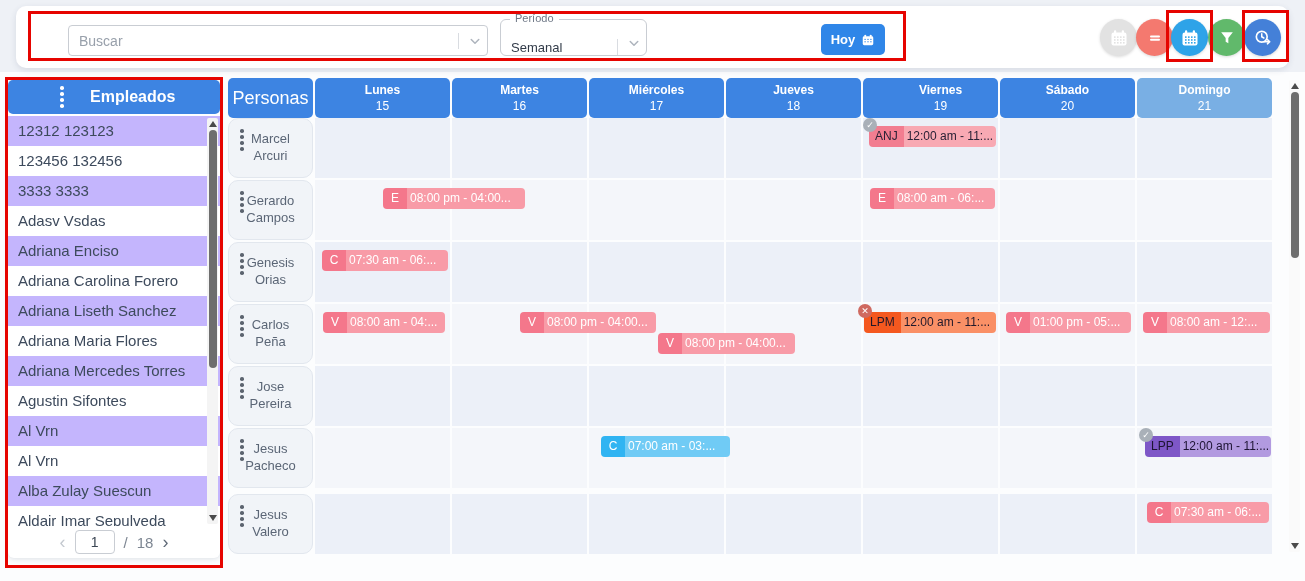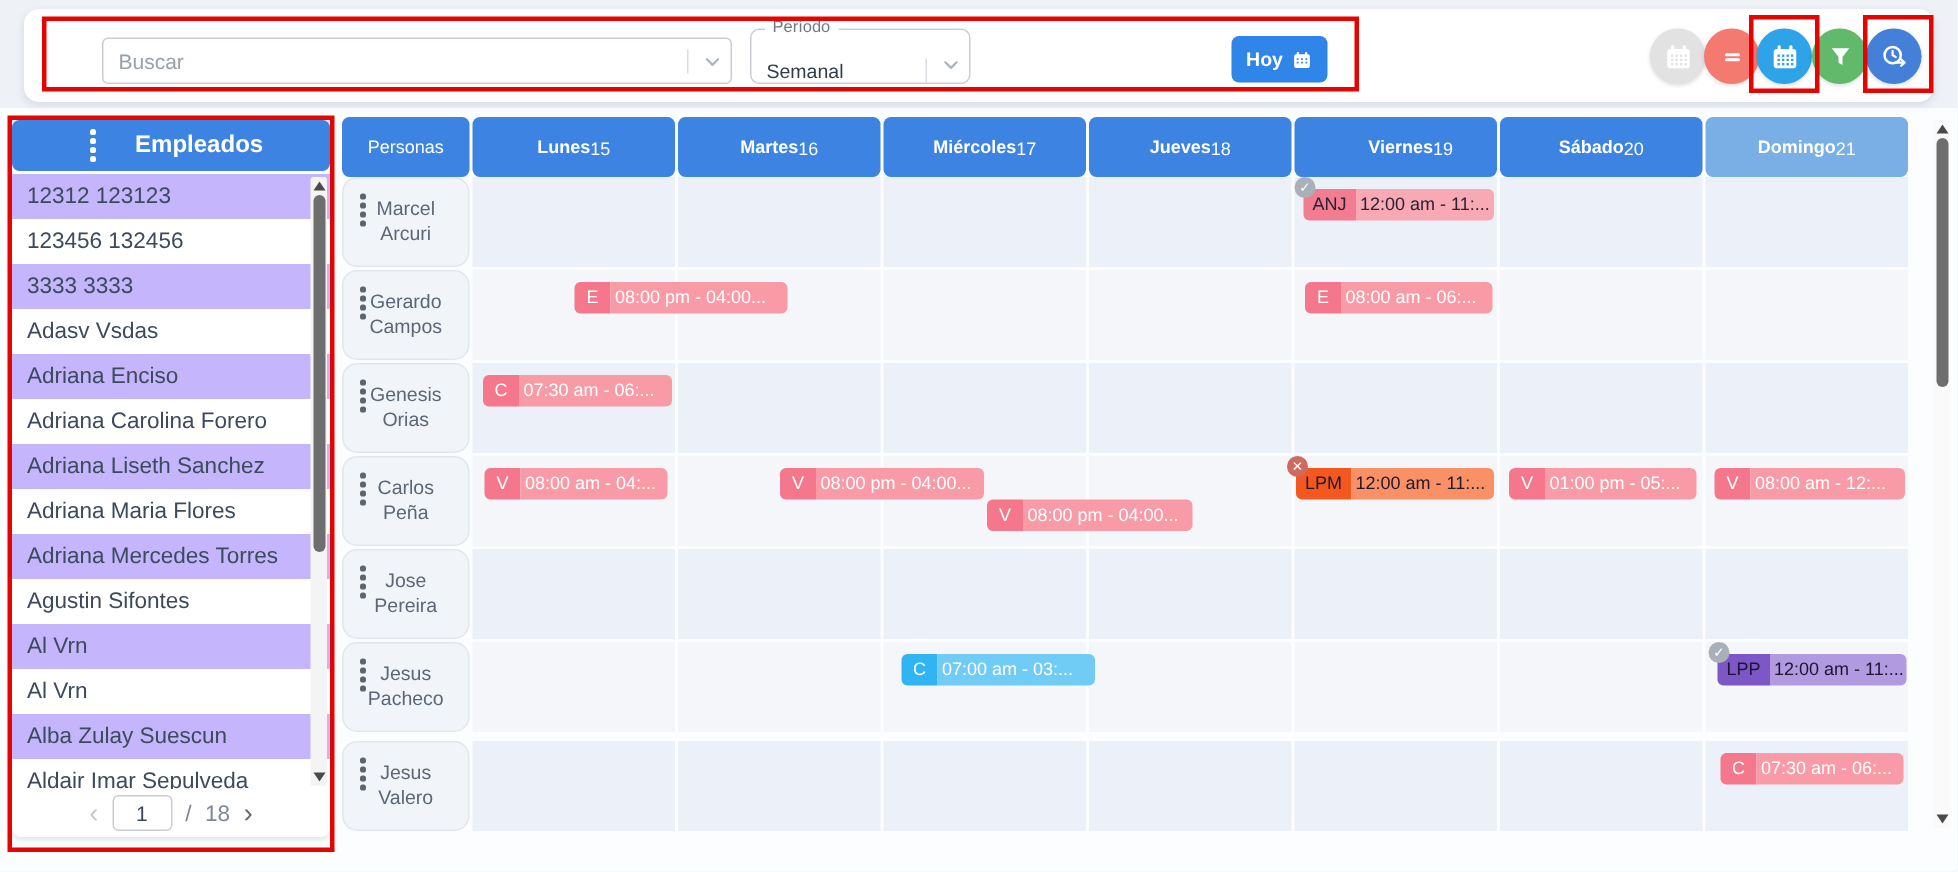--- a/index.html
+++ b/index.html
@@ -61,26 +61,26 @@
 
   .pagination { position:absolute; left:0; bottom:0; width:212px; height:32px; display:flex; align-items:center;
                 justify-content:center; gap:9px; font-size:15px; color:#7d8692; }
   .pg-chev { font-size:18px; line-height:1; cursor:pointer; }
   .pg-input { width:40px; height:24px; border:1px solid #c9cdd3; border-radius:4px; text-align:center;
               font-size:14px; color:#3c4654; font-family:"Liberation Sans", sans-serif; outline:none; }
 
   
   .grid { position:absolute; left:228px; top:78px; width:1047px; height:478px; }
   .hdr-cell { position:absolute; top:0; height:40px; background:#3d84e2; border-radius:5px; color:#fff;
-              display:flex; flex-direction:row; align-items:center; justify-content:center; }
+              display:flex; flex-direction:column; align-items:center; justify-content:center; }
   .hdr-cell .dname { font-size:12px; font-weight:bold; }
   .hdr-cell .dnum { font-size:12px; margin-top:2px; }
   .hdr-cell.today { background:#79afe4; }
   .personas-cell { position:absolute; left:0; top:0; width:85px; height:40px; background:#3d84e2; border-radius:5px;
-                   color:#fff; font-size:12px; display:flex; align-items:center; justify-content:center; }
+                   color:#fff; font-size:18px; display:flex; align-items:center; justify-content:center; }
 
   .grid-row { position:absolute; left:0; width:1047px; height:60px; }
   .person-card { position:absolute; left:0; top:0; width:85px; height:60px; background:#f1f4f8;
                  border:1px solid #e2e7ee; border-radius:10px; }
   .person-card .kebab { position:absolute; left:5px; top:6px; }
   .person-name { position:absolute; left:0; top:0; width:100%; height:100%; display:flex; align-items:center;
                  justify-content:center; text-align:center; font-size:13px; color:#5b6676; line-height:1.3;
                  padding:0 6px; }
   .day-cell { position:absolute; top:0; width:135px; height:60px; }
   .row-odd .day-cell { background:#ecf0f8; }

